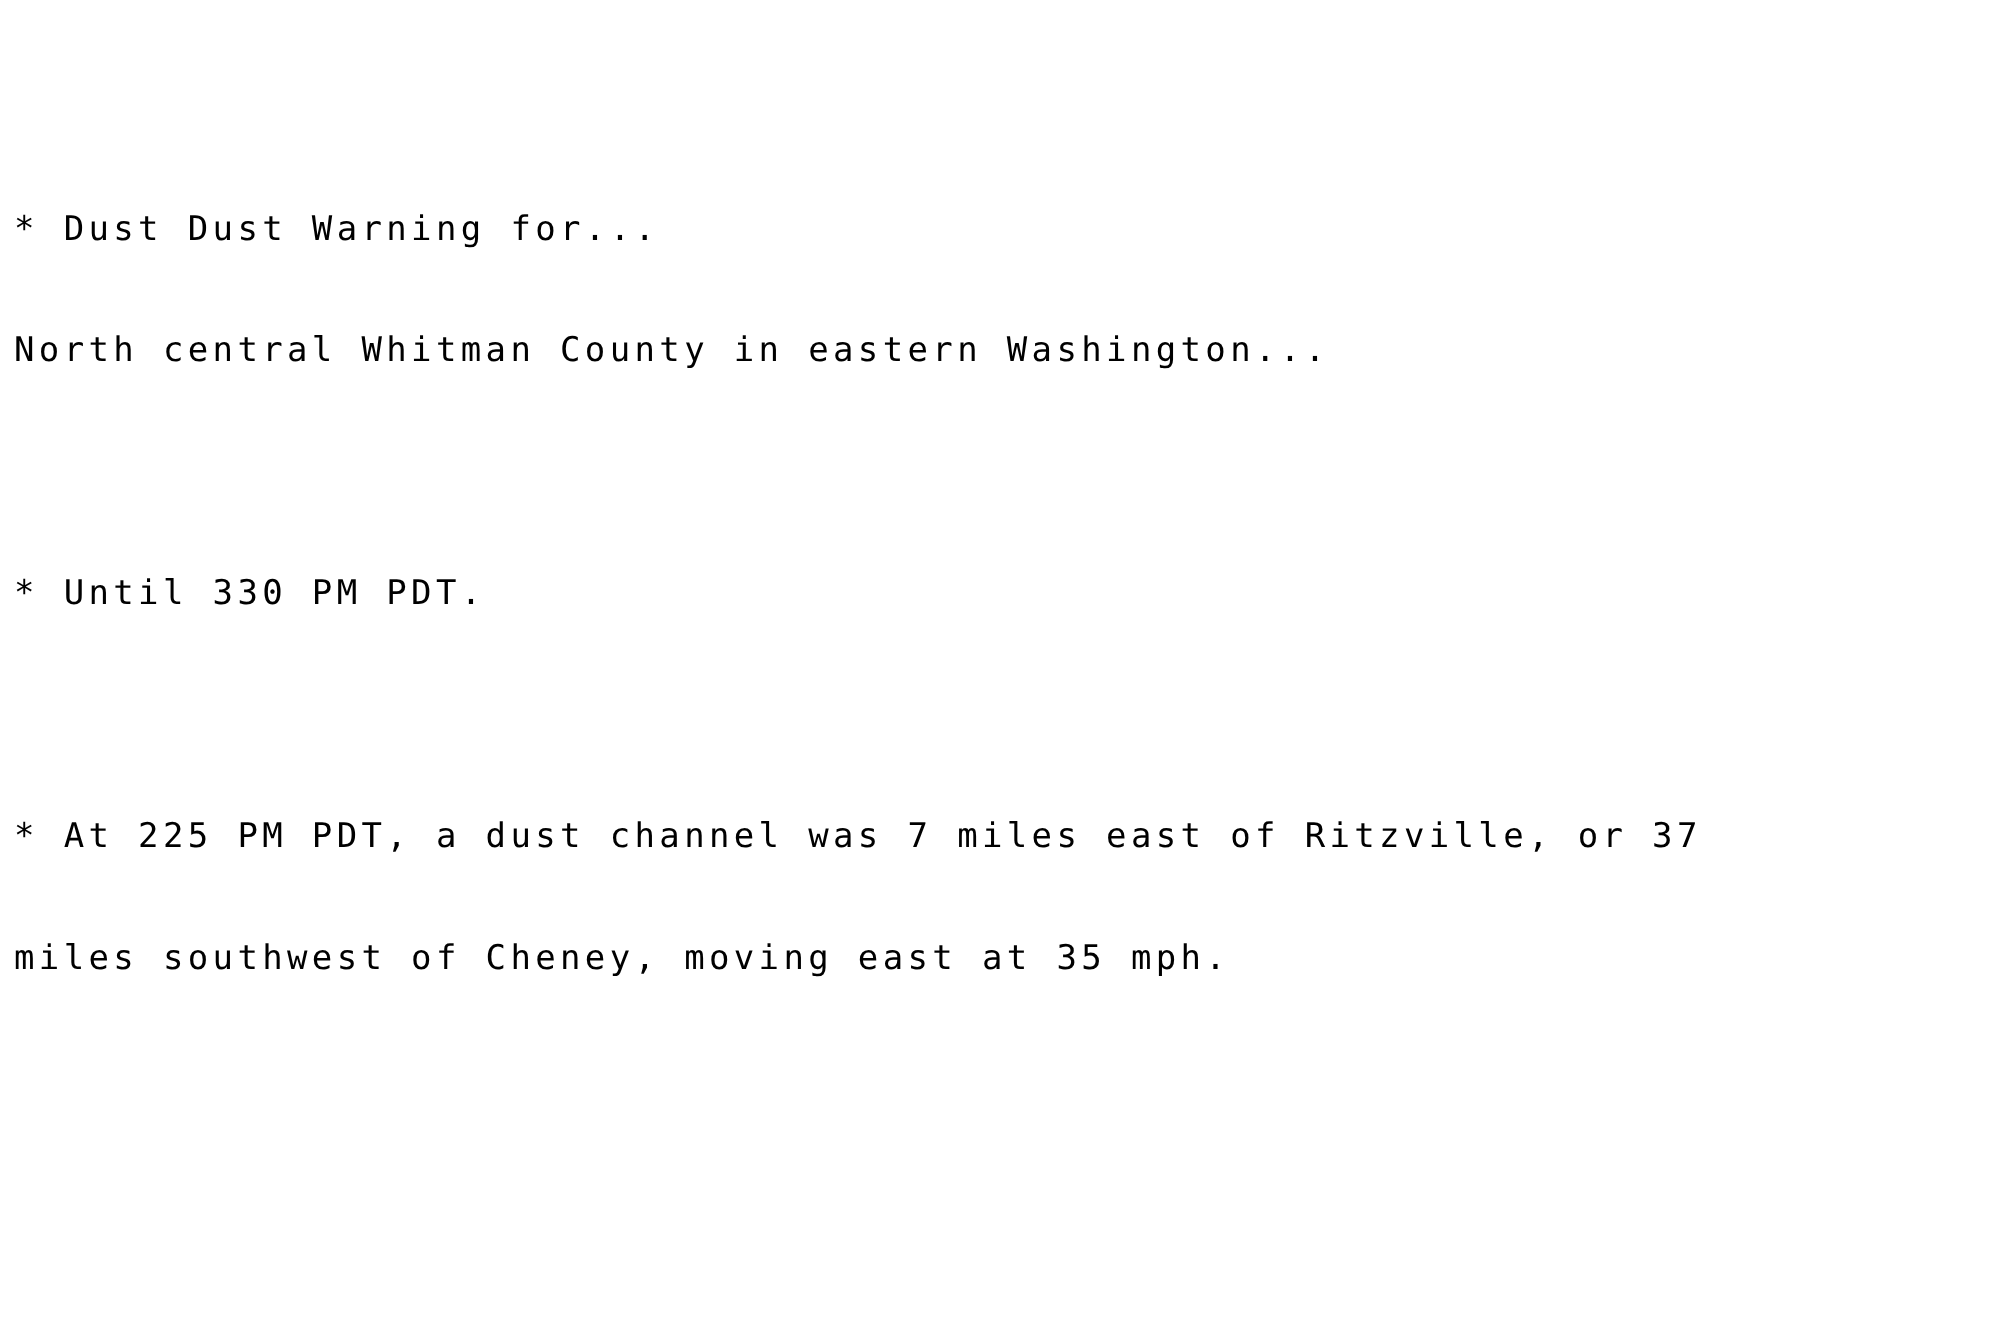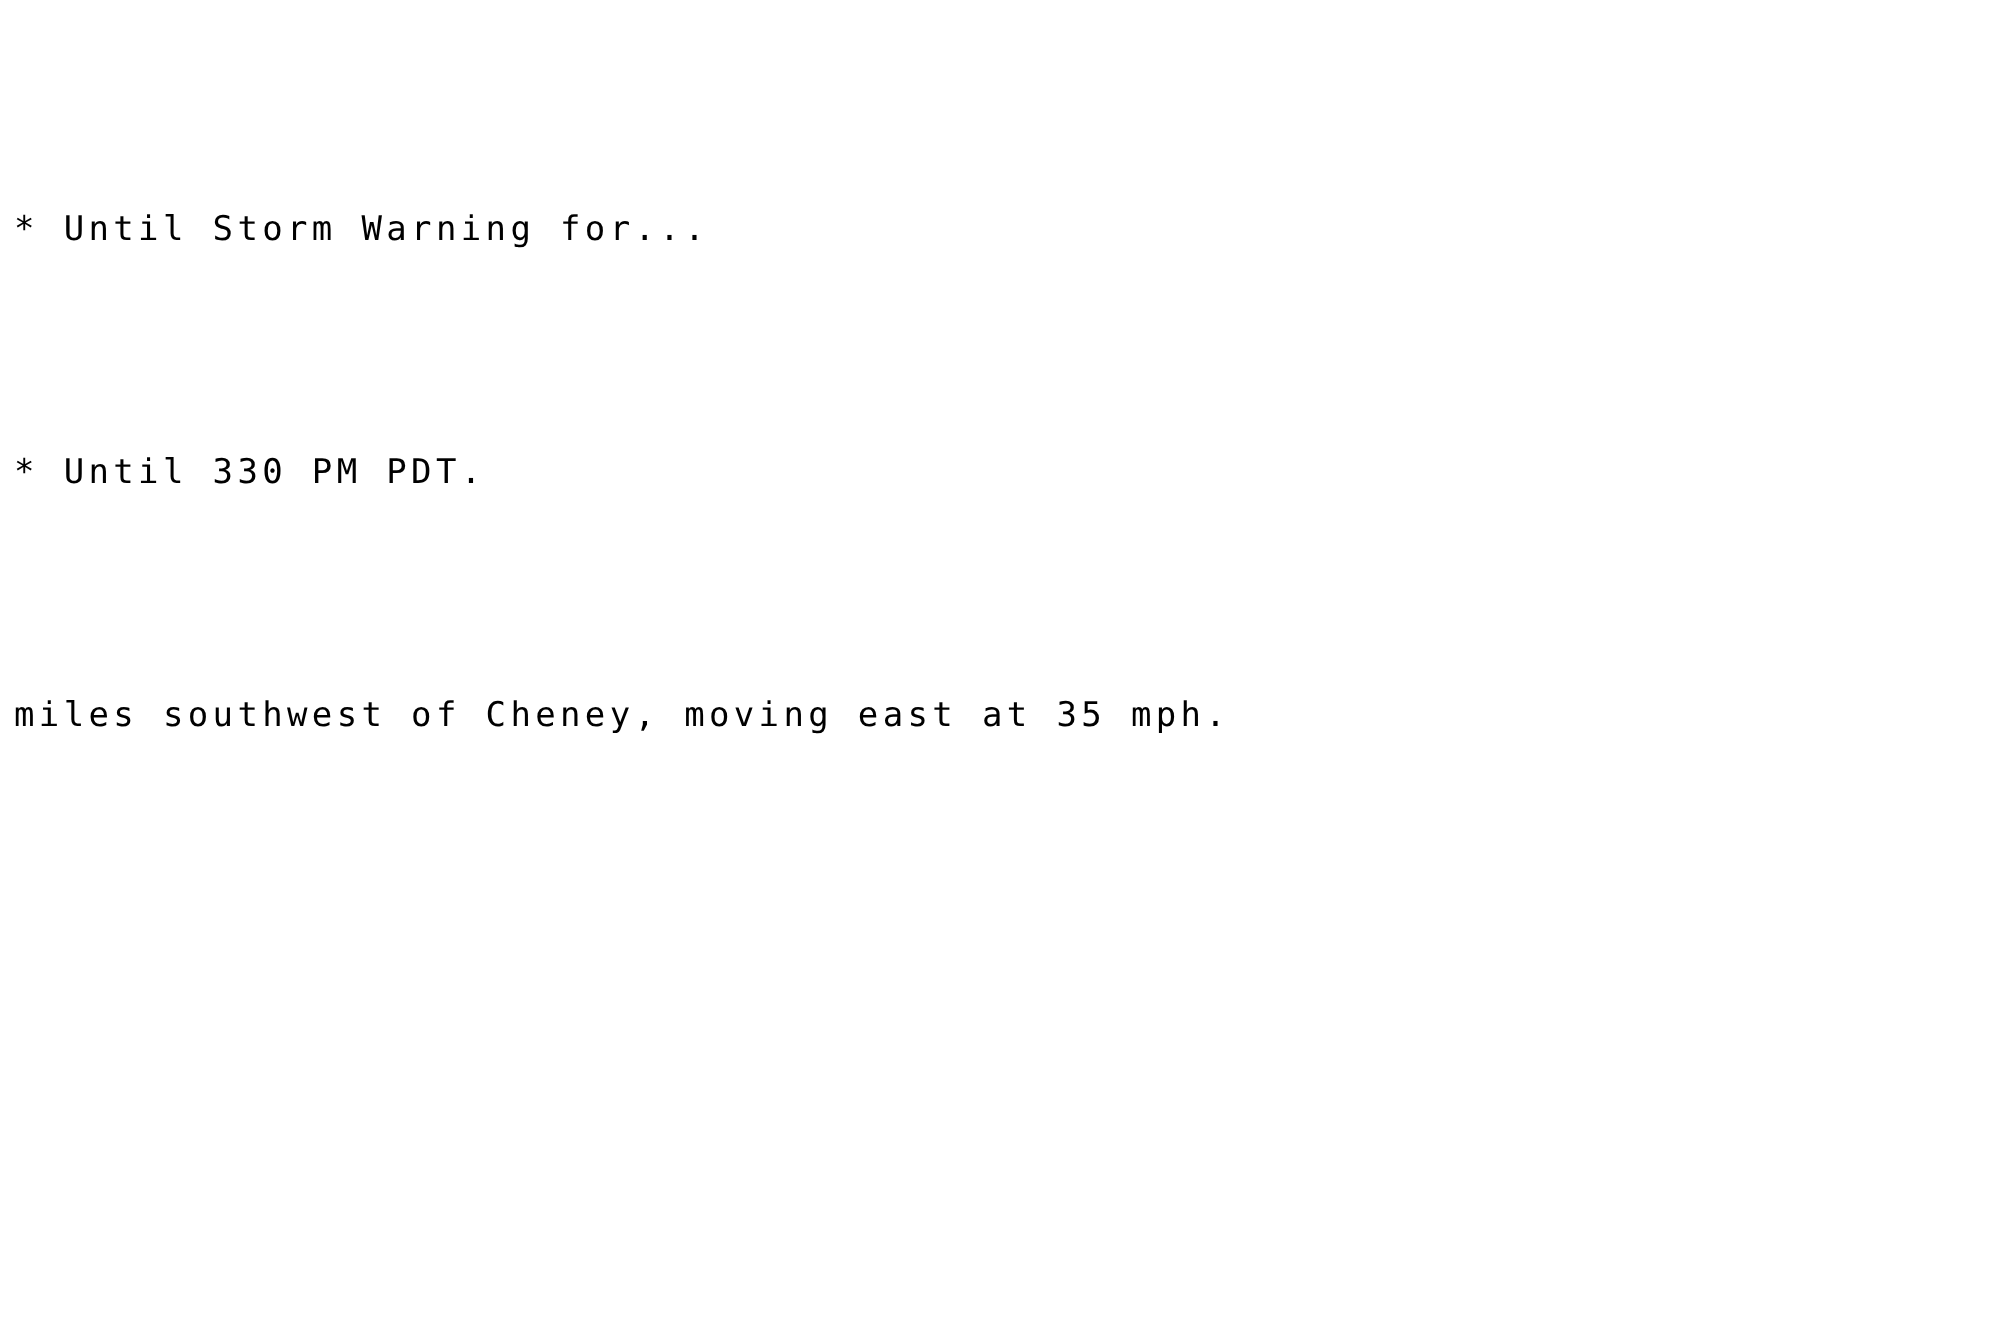--- a/index.html
+++ b/index.html
@@ -38,24 +38,26 @@
   .blank {
     display: block;
     height: 40.5px;
   }
 </style>
 </head>
 <body>
 
 <div id="bulletin">
   <span class="blank"></span>
-  <span class="line">* Until Storm Warning for...</span>
+  <span class="line">* Dust Dust Warning for...</span>
+  <span class="line">North central Whitman County in eastern Washington...</span>
   <span class="blank"></span>
   <span class="line">* Until 330 PM PDT.</span>
   <span class="blank"></span>
+  <span class="line">* At 225 PM PDT, a dust channel was 7 miles east of Ritzville, or 37</span>
   <span class="line">miles southwest of Cheney, moving east at 35 mph.</span>
   
   
   
   
   
   
   
   
   

